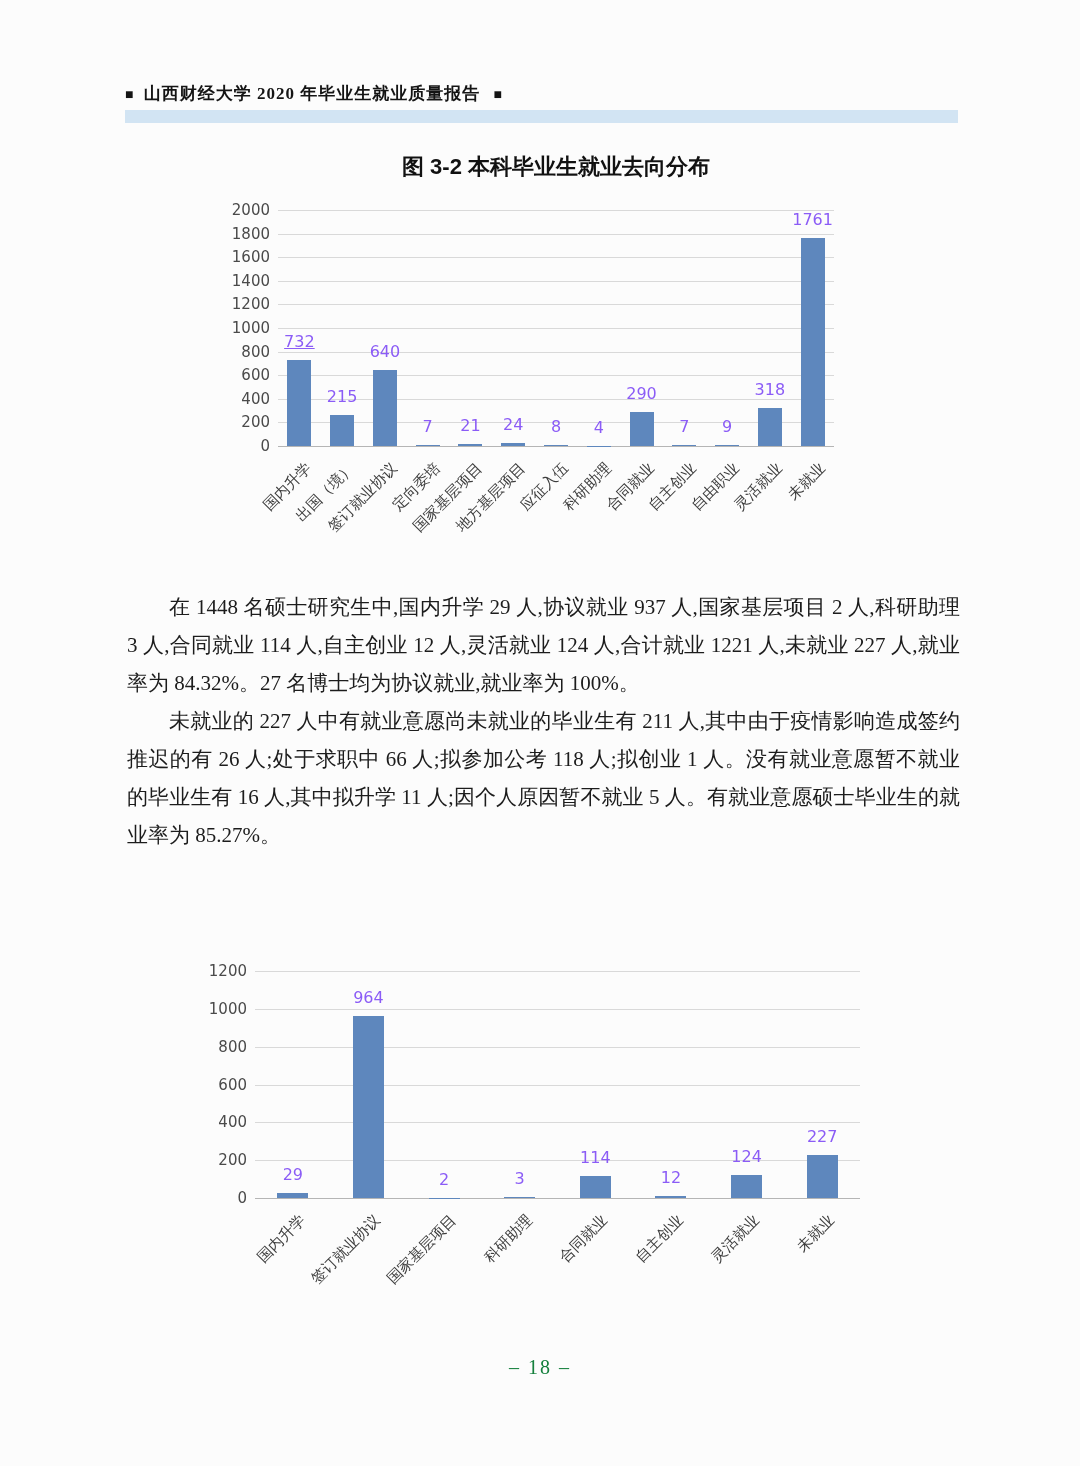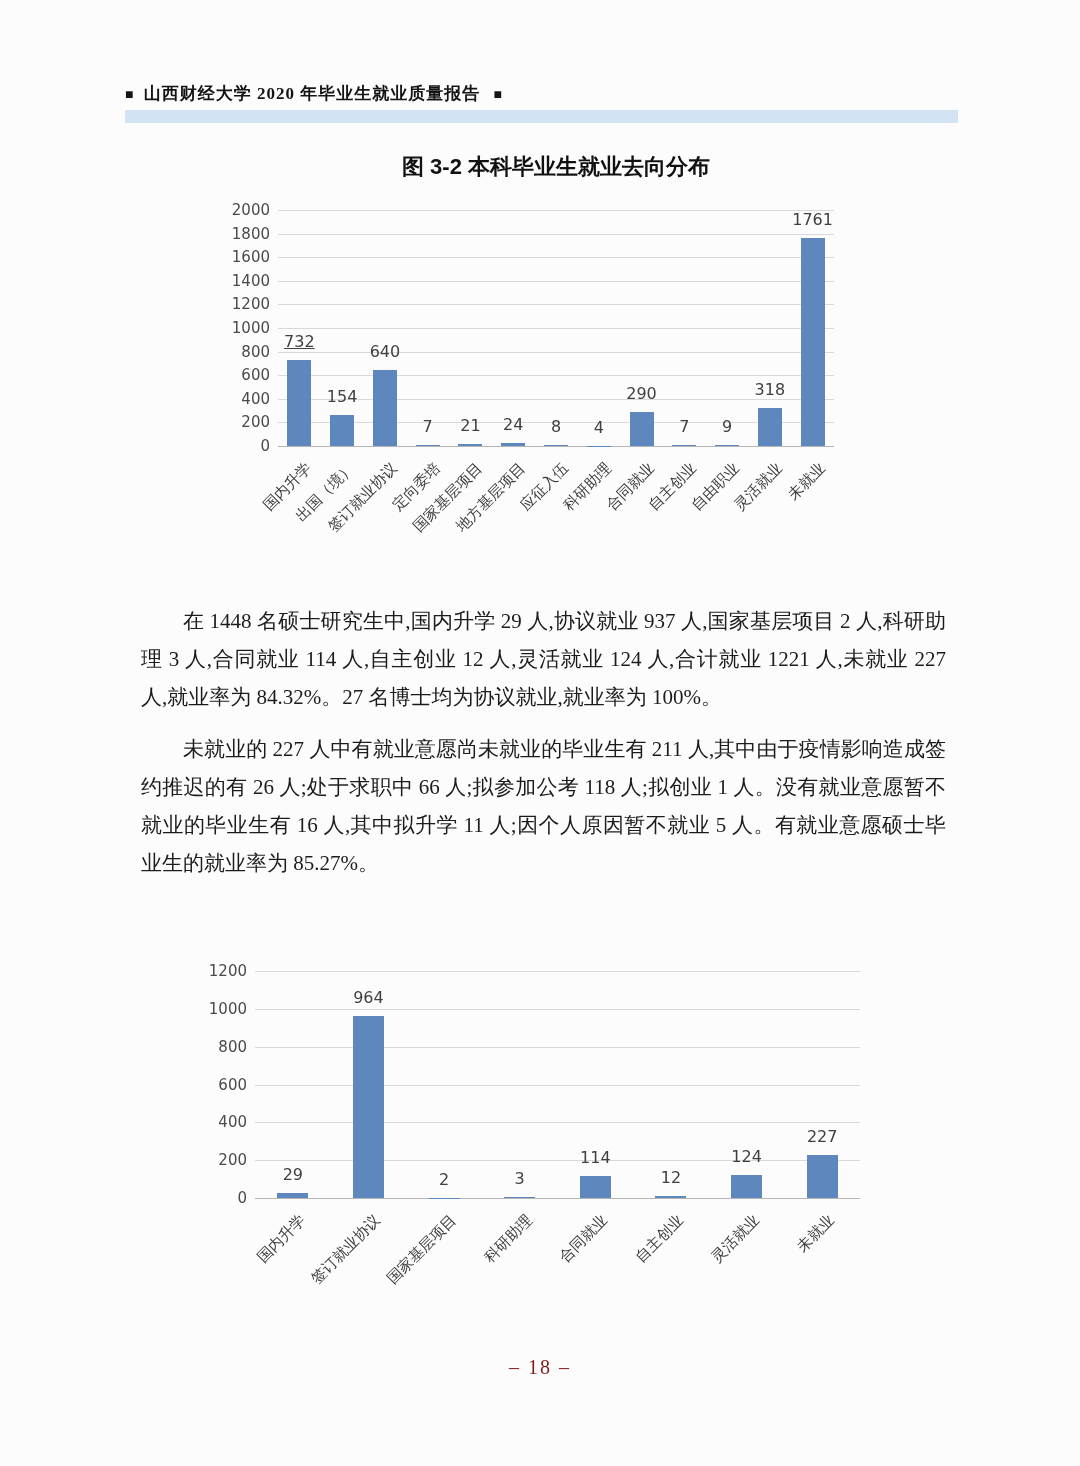--- a/index.html
+++ b/index.html
@@ -35,38 +35,38 @@
   .gridline { position:absolute; left:0; right:0; height:1px; background:#d9d9d9; z-index:1; }
   .gridline.axis { background:#b5b5b5; }
   .ytick {
     position:absolute; left:0; width:42px; text-align:right;
     font-family:"DejaVu Sans", sans-serif; font-size:15px; color:#4a4a4a;
     line-height:18px;
   }
   .bar { position:absolute; bottom:0; z-index:2; }
   .bar-value {
     position:absolute; width:64px; text-align:center; z-index:3;
-    font-family:"DejaVu Sans", sans-serif; font-size:16px; color:#404040;
+    font-family:"DejaVu Sans", sans-serif; font-size:16px; color:#8b5cf6;
     line-height:18px;
   }
   .xlabel {
     position:absolute; white-space:nowrap; z-index:3;
     font-size:15px; color:#3d3d3d;
     font-family:"Liberation Serif", serif;
     transform-origin:0 0;
     transform:rotate(-45deg) translateX(-100%);
   }
   .body-text {
     position:absolute; left:127px; top:588px; width:833px;
     font-size:21px; line-height:38px; text-align:justify; color:#1c1c1c;
   }
-  .body-text p { margin:14px; text-indent:2em; }
+  .body-text p { margin:0; text-indent:2em; }
   .page-footer {
     position:absolute; left:0; top:1356px; width:1080px; text-align:center;
-    font-size:20px; color:#7f1d1d; letter-spacing:2px;
+    font-size:20px; color:#15803d; letter-spacing:2px;
   }
 </style>
 </head>
 <body>
 
 <div class="page">
 
   <div class="header-line">
     <span class="sq left">■</span>
     <span class="htitle">山西财经大学 2020 年毕业生就业质量报告</span>
@@ -85,21 +85,21 @@
         <div class="gridline" style="top: 118px; background: rgb(217, 217, 217);"></div>
         <div class="gridline" style="top: 94.4px; background: rgb(217, 217, 217);"></div>
         <div class="gridline" style="top: 70.8px; background: rgb(217, 217, 217);"></div>
         <div class="gridline" style="top: 47.2px; background: rgb(217, 217, 217);"></div>
         <div class="gridline" style="top: 23.6px; background: rgb(217, 217, 217);"></div>
         <div class="gridline" style="top: 0px; background: rgb(217, 217, 217);"></div>
         <div class="bar" style="left: 9.38462px; width: 24px; height: 86.376px; background: rgb(94, 135, 189);"></div>
         <div class="bar-value" style="left: -10.6154px; bottom: 95.376px; text-decoration: underline;">732</div>
         <div class="xlabel" style="left: 24.3846px; top: 249px;">国内升学</div>
         <div class="bar" style="left: 52.1538px; width: 24px; height: 31.388px; background: rgb(94, 135, 189);"></div>
-        <div class="bar-value" style="left: 32.1538px; bottom: 40.388px;">154</div>
+        <div class="bar-value" style="left: 32.1538px; bottom: 40.388px;">215</div>
         <div class="xlabel" style="left: 67.1538px; top: 249px;">出国（境）</div>
         <div class="bar" style="left: 94.9231px; width: 24px; height: 75.52px; background: rgb(94, 135, 189);"></div>
         <div class="bar-value" style="left: 74.9231px; bottom: 84.52px;">640</div>
         <div class="xlabel" style="left: 109.923px; top: 249px;">签订就业协议</div>
         <div class="bar" style="left: 137.692px; width: 24px; height: 0.826px; background: rgb(94, 135, 189);"></div>
         <div class="bar-value" style="left: 117.692px; bottom: 9.826px;">7</div>
         <div class="xlabel" style="left: 152.692px; top: 249px;">定向委培</div>
         <div class="bar" style="left: 180.462px; width: 24px; height: 2.478px; background: rgb(94, 135, 189);"></div>
         <div class="bar-value" style="left: 160.462px; bottom: 11.478px;">21</div>
         <div class="xlabel" style="left: 195.462px; top: 249px;">国家基层项目</div>

